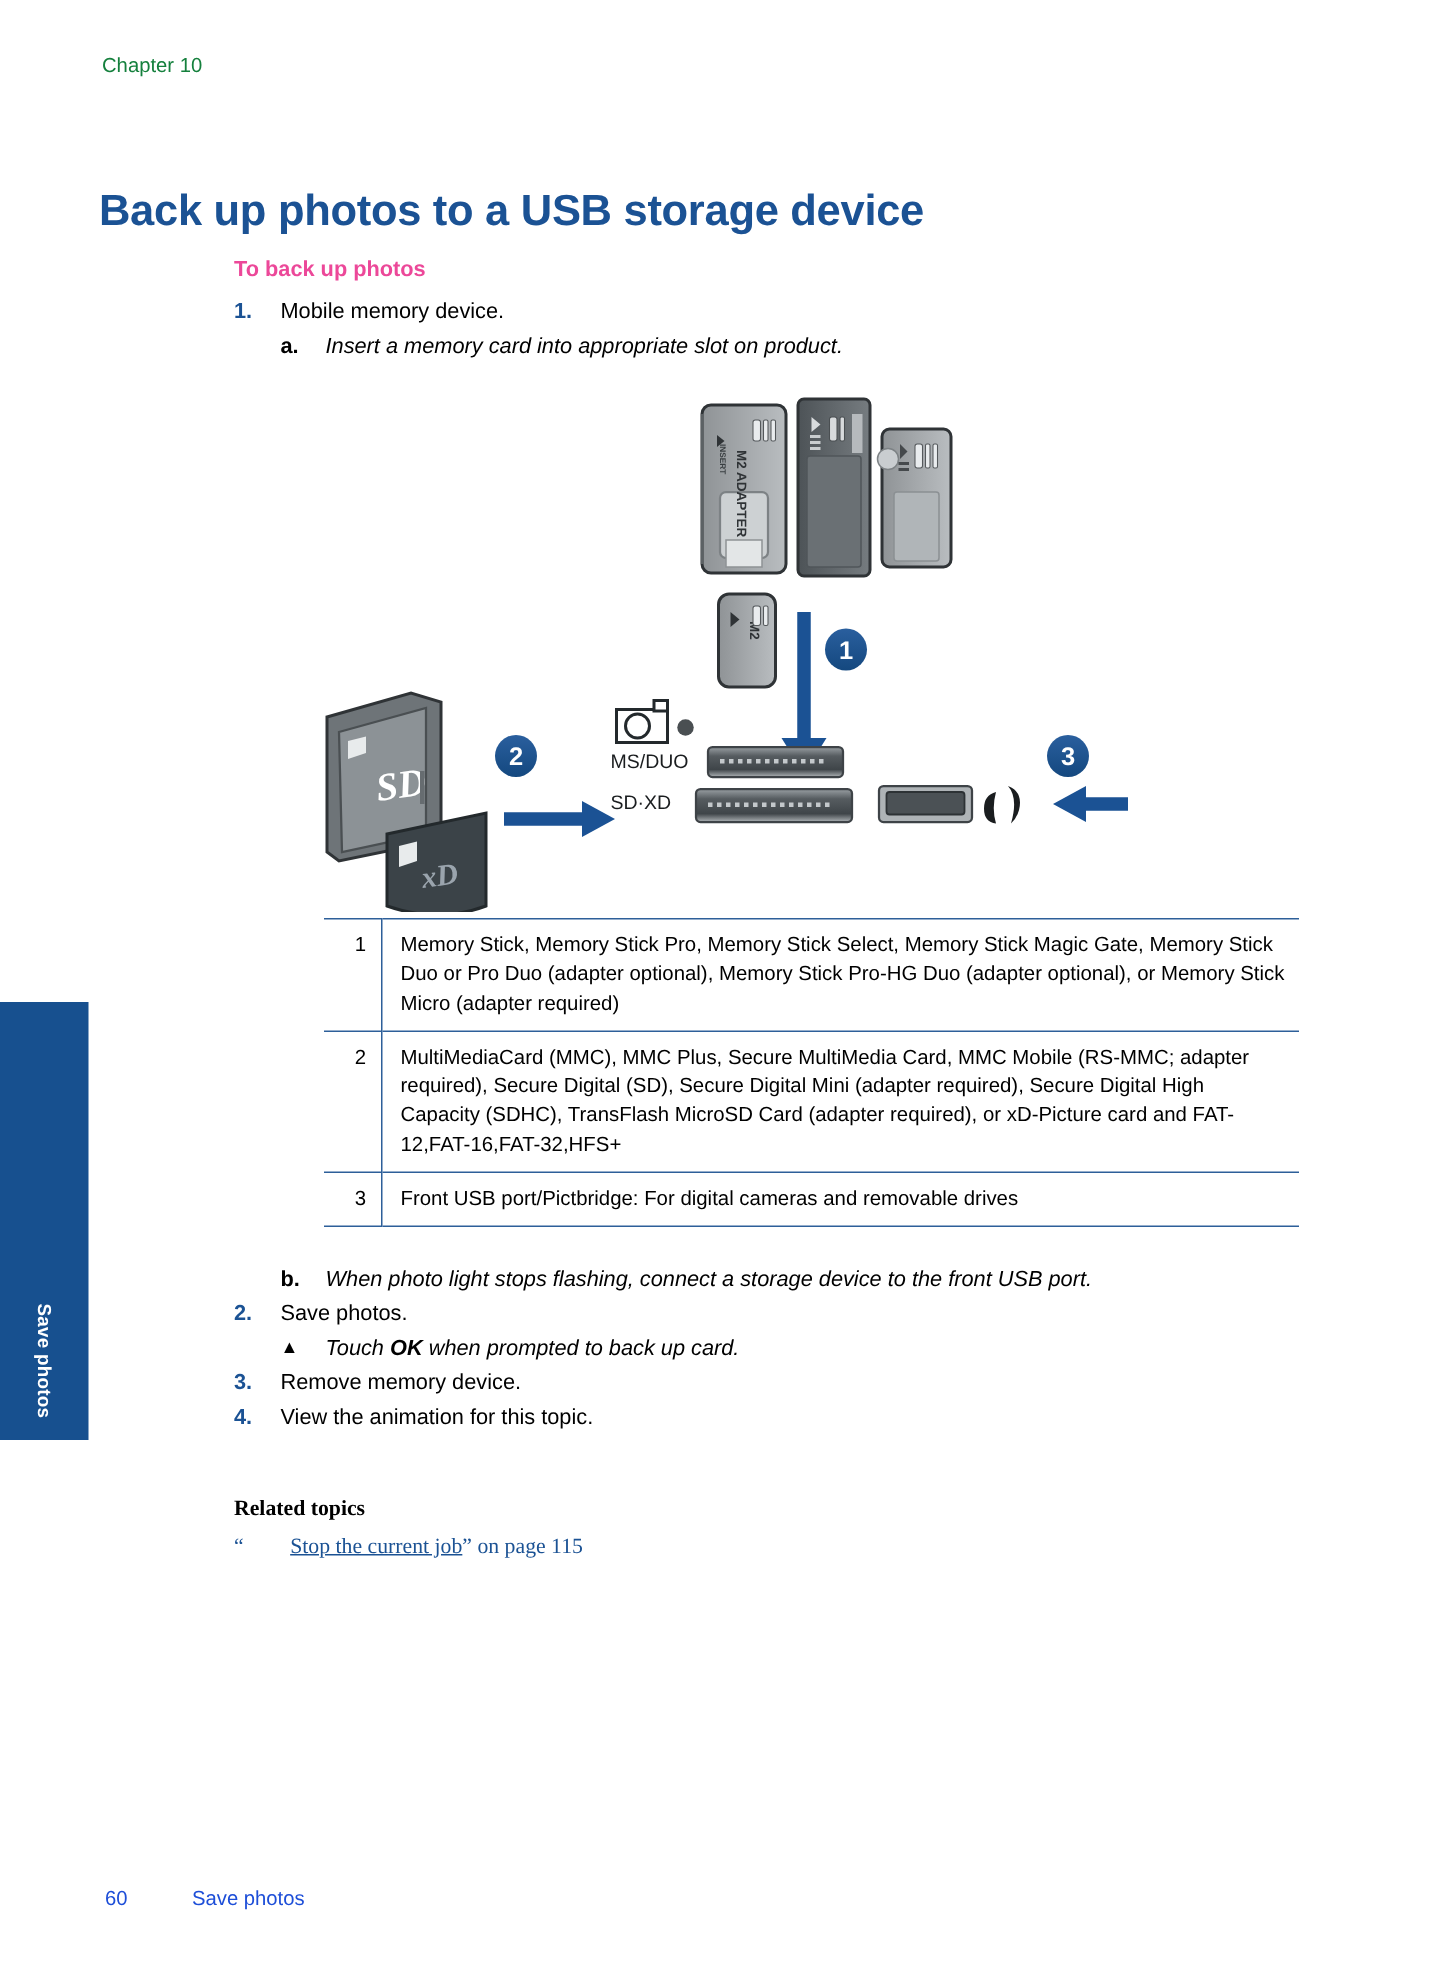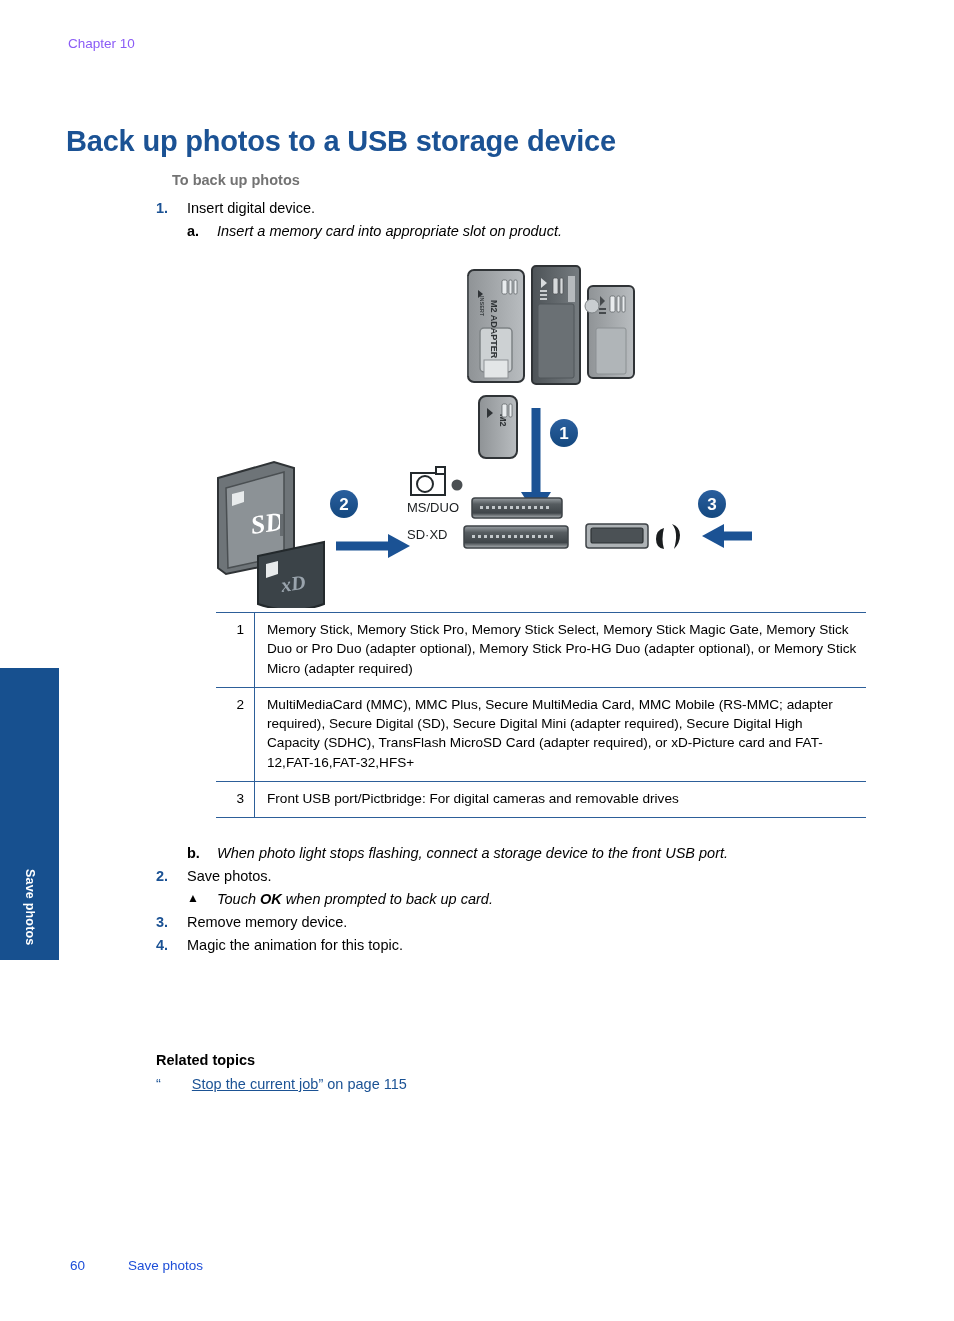--- a/index.html
+++ b/index.html
@@ -39,21 +39,21 @@
     writing-mode: vertical-rl;
     transform: translateX(-50%);
   }
 
   
   #chapter-label {
     position: absolute;
     left: 68px;
     top: 36px;
     font-size: 13.5px;
-    color: #8b5cf6;
+    color: #15803d;
   }
   #page-title {
     position: absolute;
     left: 66px;
     top: 106px;
     font-size: 29px;
     font-weight: bold;
     color: #1b5294;
     letter-spacing: -0.2px;
   }
@@ -61,22 +61,22 @@
   
   #content {
     position: absolute;
     left: 156px;
     top: 172px;
     width: 712px;
   }
   .sub-head {
     font-size: 14.5px;
     font-weight: bold;
-    color: #737373;
-    margin: 0 0 10px 16px;
+    color: #ec4899;
+    margin: 0 0 10px 0;
   }
   .step {
     display: flex;
     font-size: 14.5px;
     line-height: 1.45;
     margin-bottom: 2px;
   }
   .step .num {
     color: #1b5294;
     font-weight: bold;
@@ -143,22 +143,23 @@
     position: absolute;
     left: 156px;
     top: 843px;
     width: 720px;
   }
 
   
   #related {
     position: absolute;
     left: 156px;
-    top: 1052px;
+    top: 998px;
     width: 500px;
+    font-family: Liberation Serif, serif;
   }
   #related .rt-head {
     font-size: 14.5px;
     font-weight: bold;
     margin-bottom: 8px;
   }
   #related .rt-link-line {
     font-size: 14.5px;
     color: #1b5294;
   }
@@ -186,21 +187,21 @@
 </div>
 
 <div id="chapter-label">Chapter 10</div>
 <h1 id="page-title">Back up photos to a USB storage device</h1>
 
 <div id="content">
   <div class="sub-head">To back up photos</div>
 
   <div class="step">
     <span class="num">1.</span>
-    <span class="txt">Insert digital device.</span>
+    <span class="txt">Mobile memory device.</span>
   </div>
 
   <div class="substep">
     <span class="letter"><b>a</b>.</span>
     <span class="txt">Insert a memory card into appropriate slot on product.</span>
   </div>
 </div>
 
 <div id="figure">
   <svg width="560" height="352" viewBox="0 0 560 352" xmlns="http://www.w3.org/2000/svg">
@@ -418,21 +419,21 @@
     <span class="txt"><span>Touch </span><b>OK</b><span> when prompted to back up card.</span></span>
   </div>
 
   <div class="step">
     <span class="num">3.</span>
     <span class="txt">Remove memory device.</span>
   </div>
 
   <div class="step">
     <span class="num">4.</span>
-    <span class="txt">Magic the animation for this topic.</span>
+    <span class="txt">View the animation for this topic.</span>
   </div>
 </div>
 
 <div id="related">
   <div class="rt-head">Related topics</div>
   <div class="rt-link-line"><span>“</span><a class="rt-link" href="#">Stop the current job</a><span>”</span><span> on page 115</span></div>
 </div>
 
 <div id="footer">
   <span class="pg">60</span><span>Save photos</span>

